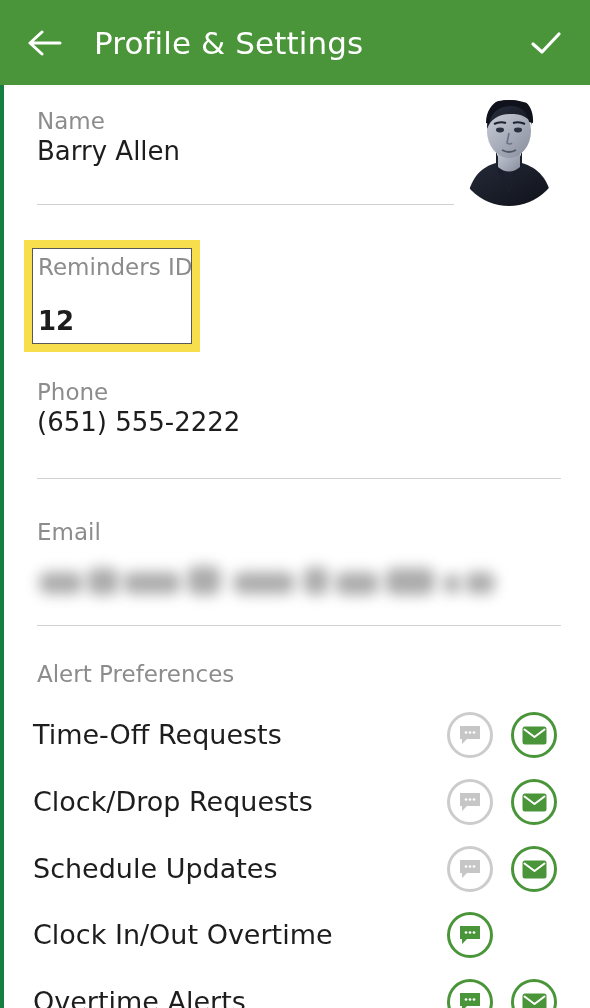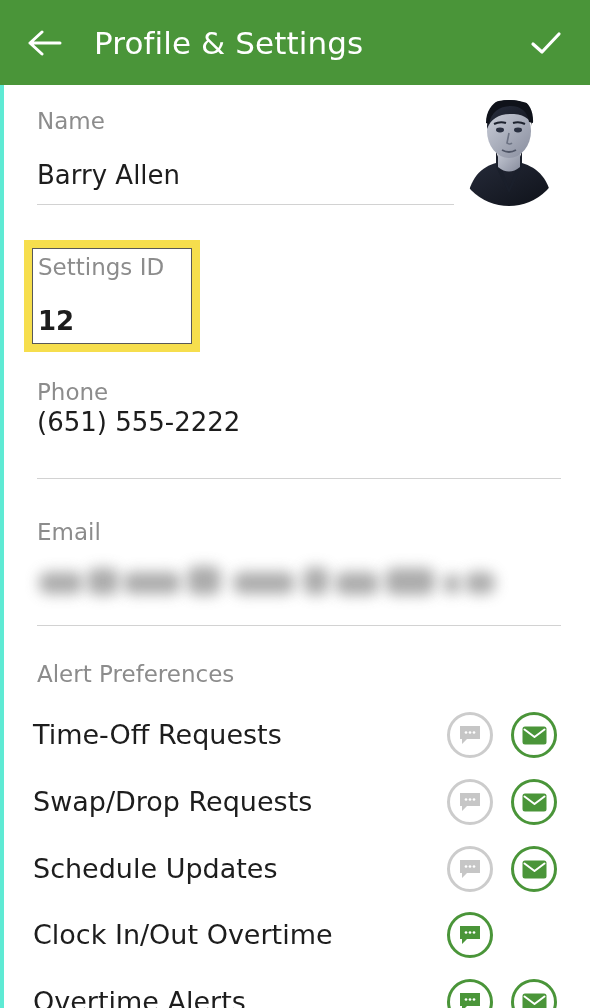--- a/index.html
+++ b/index.html
@@ -8,21 +8,21 @@
     background: #ffffff;
   }
   body {
     font-family: "DejaVu Sans", sans-serif;
     -webkit-font-smoothing: antialiased;
   }
   #app {
     position: relative;
     width: 590px;
     height: 1008px;
-    background: #5eead4;
+    background: #15803d;
     overflow: hidden;
   }
 
   
   .appbar {
     position: absolute;
     left: 0; top: 0;
     width: 590px;
     height: 85px;
     background: #4a9539;
@@ -88,21 +88,21 @@
   }
   .field-rule {
     position: absolute;
     height: 1px;
     background: #d2d2d2;
     left: 33px;
   }
 
   
   #field-name { top: 22px; }
-  #field-name .field-value { margin-top: 24px; }
+  #field-name .field-value { }
   #rule-name { top: 119px; width: 417px; }
 
   
   #highlight-employee-id {
     position: absolute;
     left: 20px;
     top: 155px;
     width: 176px;
     height: 112px;
     border: 8px solid #f6de4d;
@@ -251,21 +251,21 @@
       </g>
     </svg>
 
     <div class="field" id="field-name">
       <div class="field-label">Name</div>
       <div class="field-value">Barry Allen</div>
     </div>
     <div class="field-rule" id="rule-name"></div>
 
     <div class="field" id="field-employee-id">
-      <div class="field-label">Settings ID</div>
+      <div class="field-label">Reminders ID</div>
       <div class="field-value">12</div>
     </div>
     <div id="highlight-employee-id"></div>
 
     <div class="field" id="field-phone">
       <div class="field-label">Phone</div>
       <div class="field-value">(651) 555-2222</div>
     </div>
     <div class="field-rule" id="rule-phone"></div>
 
@@ -301,21 +301,21 @@
     </span>
     <span class="toggle mail on">
       <svg class="glyph" width="25" height="19" viewBox="0 0 25 19">
         <rect x="0.5" y="0.5" width="24" height="18" rx="2.5" fill="#4a9539"></rect>
         <path d="M2.5 3.5 L12.5 11 L22.5 3.5" fill="none" stroke="#ffffff" stroke-width="2" stroke-linecap="round" stroke-linejoin="round"></path>
       </svg>
     </span>
   </div>
 
   <div class="alert-row" id="row-swapdrop">
-    <span class="alert-label">Swap/Drop Requests</span>
+    <span class="alert-label">Clock/Drop Requests</span>
     <span class="toggle sms off">
       <svg class="glyph" width="24" height="22" viewBox="0 0 24 22">
         <path d="M2 2 h20 v13 h-13 l-5 5 v-5 h-2 z" fill="#c6c6c6"></path>
         <circle cx="8" cy="8.5" r="1.35" fill="#ffffff"></circle>
         <circle cx="12" cy="8.5" r="1.35" fill="#ffffff"></circle>
         <circle cx="16" cy="8.5" r="1.35" fill="#ffffff"></circle>
       </svg>
     </span>
     <span class="toggle mail on">
       <svg class="glyph" width="25" height="19" viewBox="0 0 25 19">

